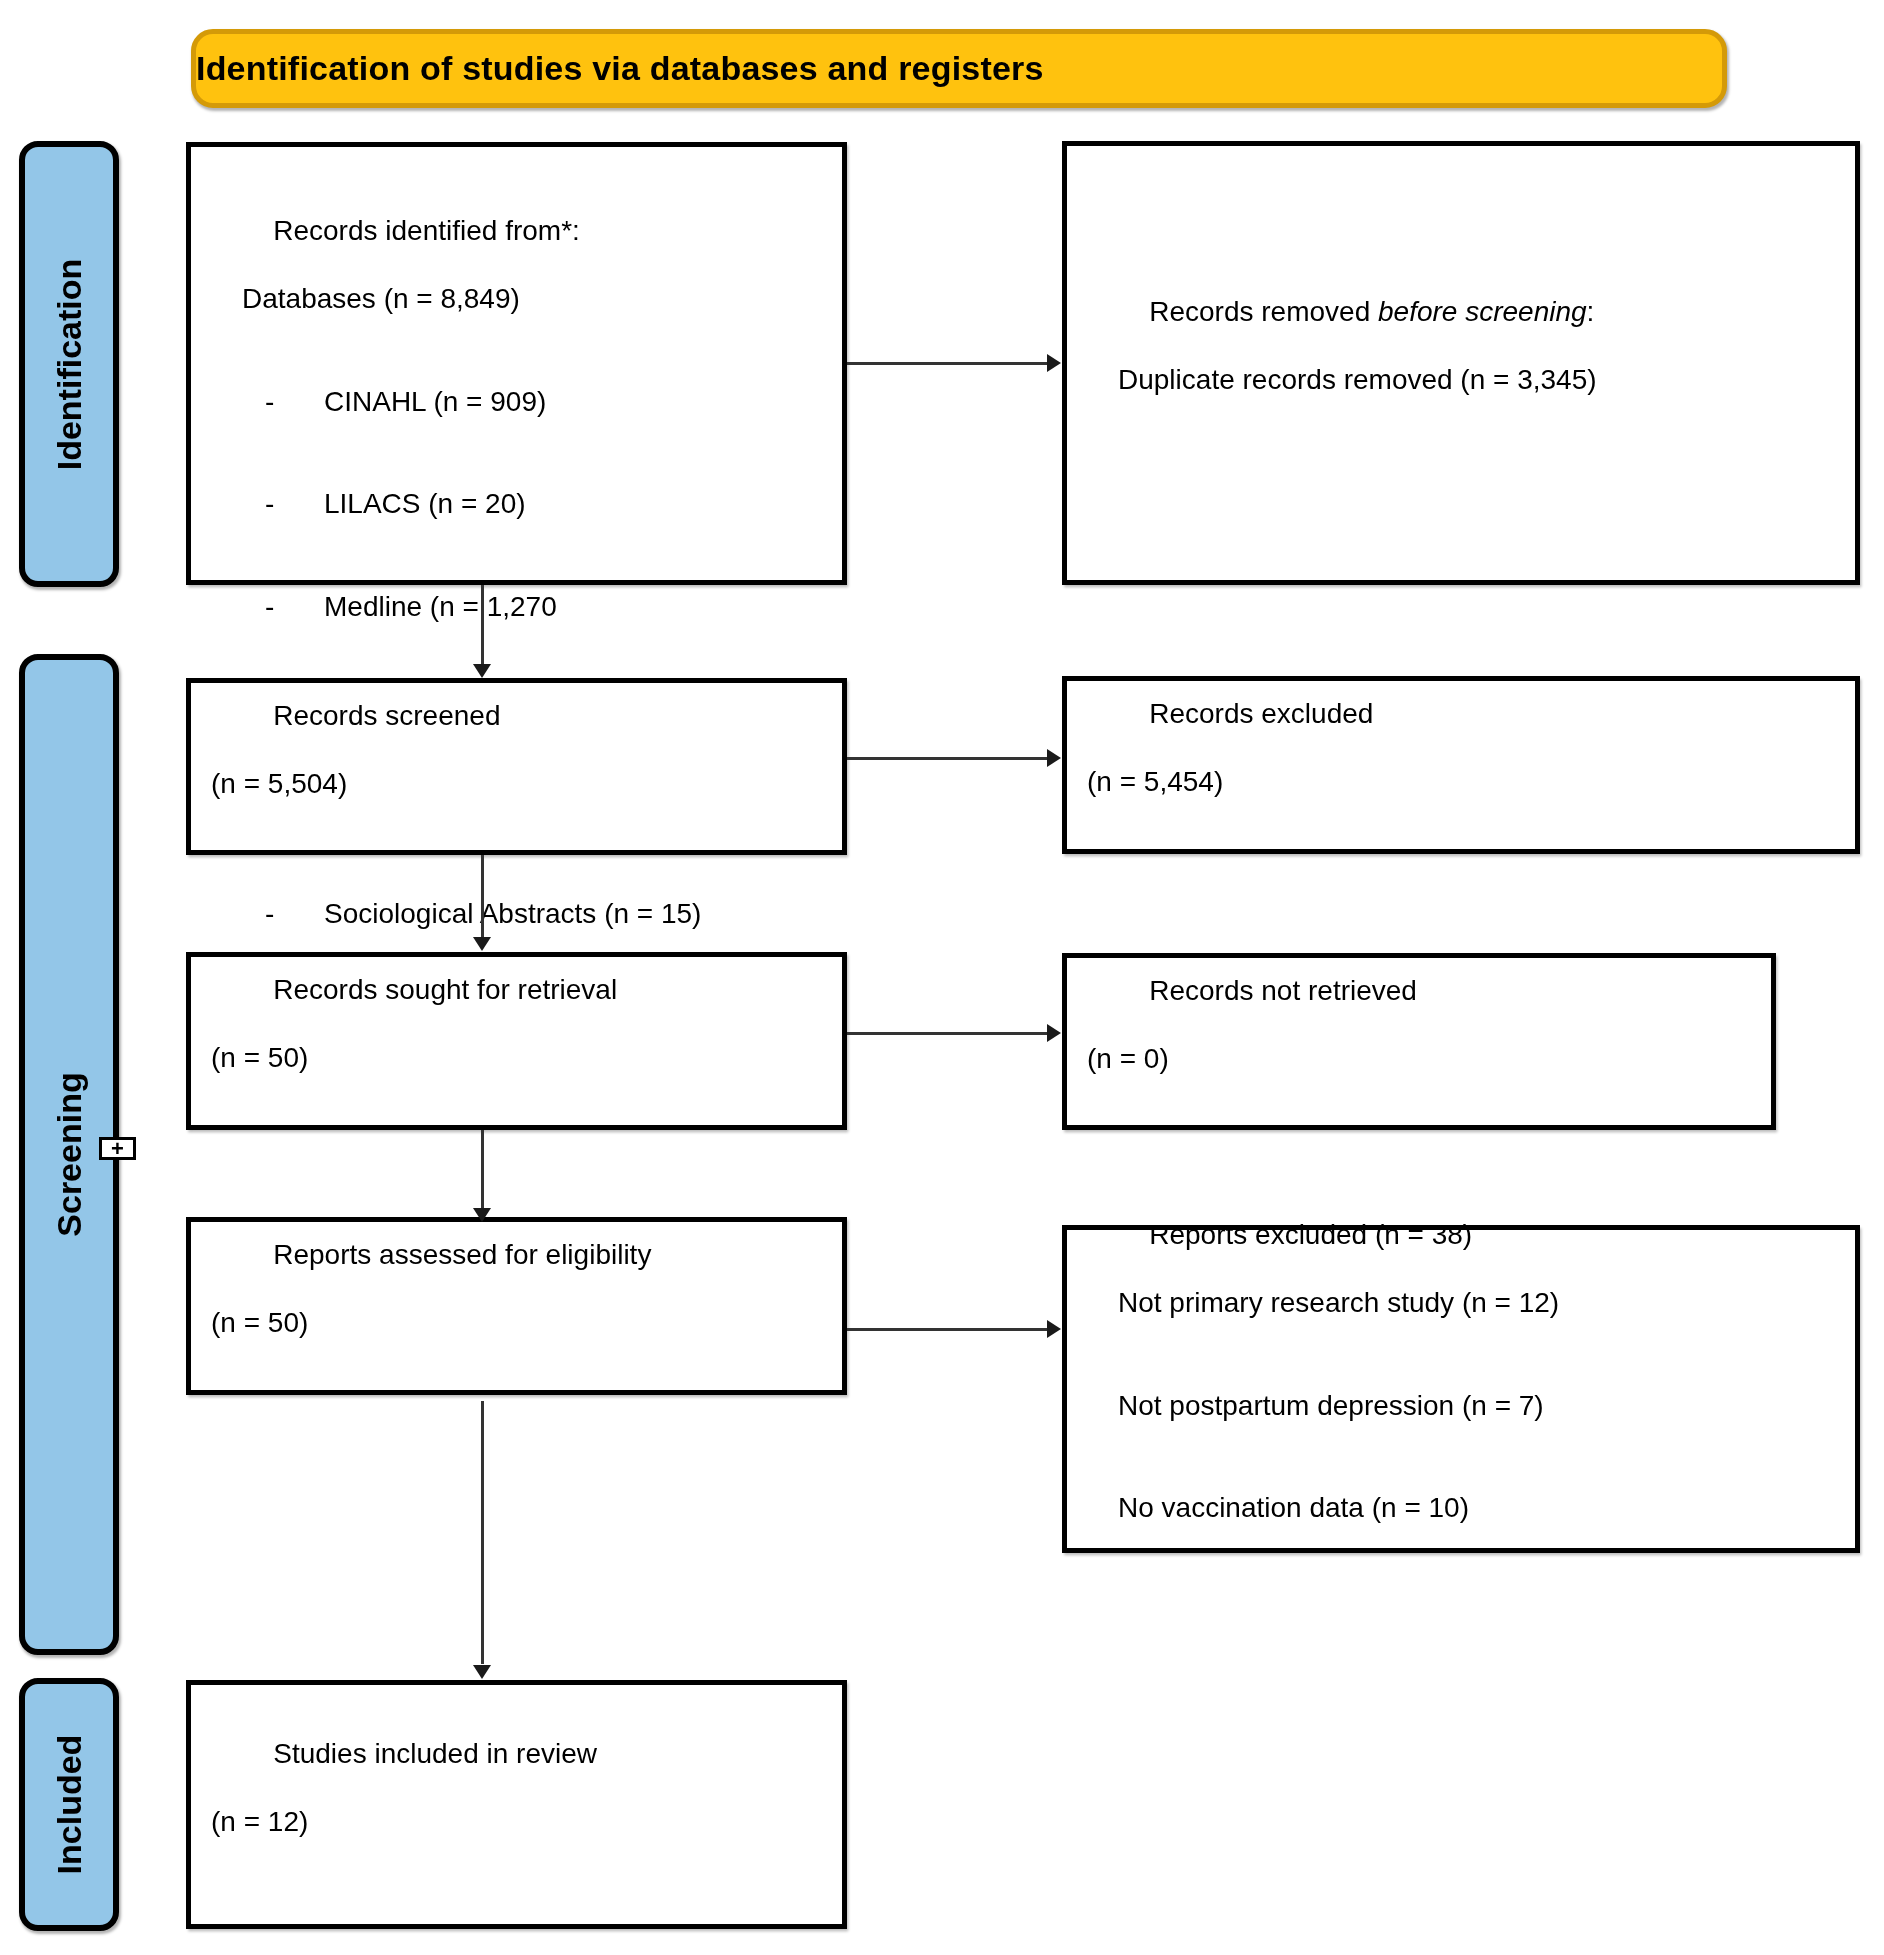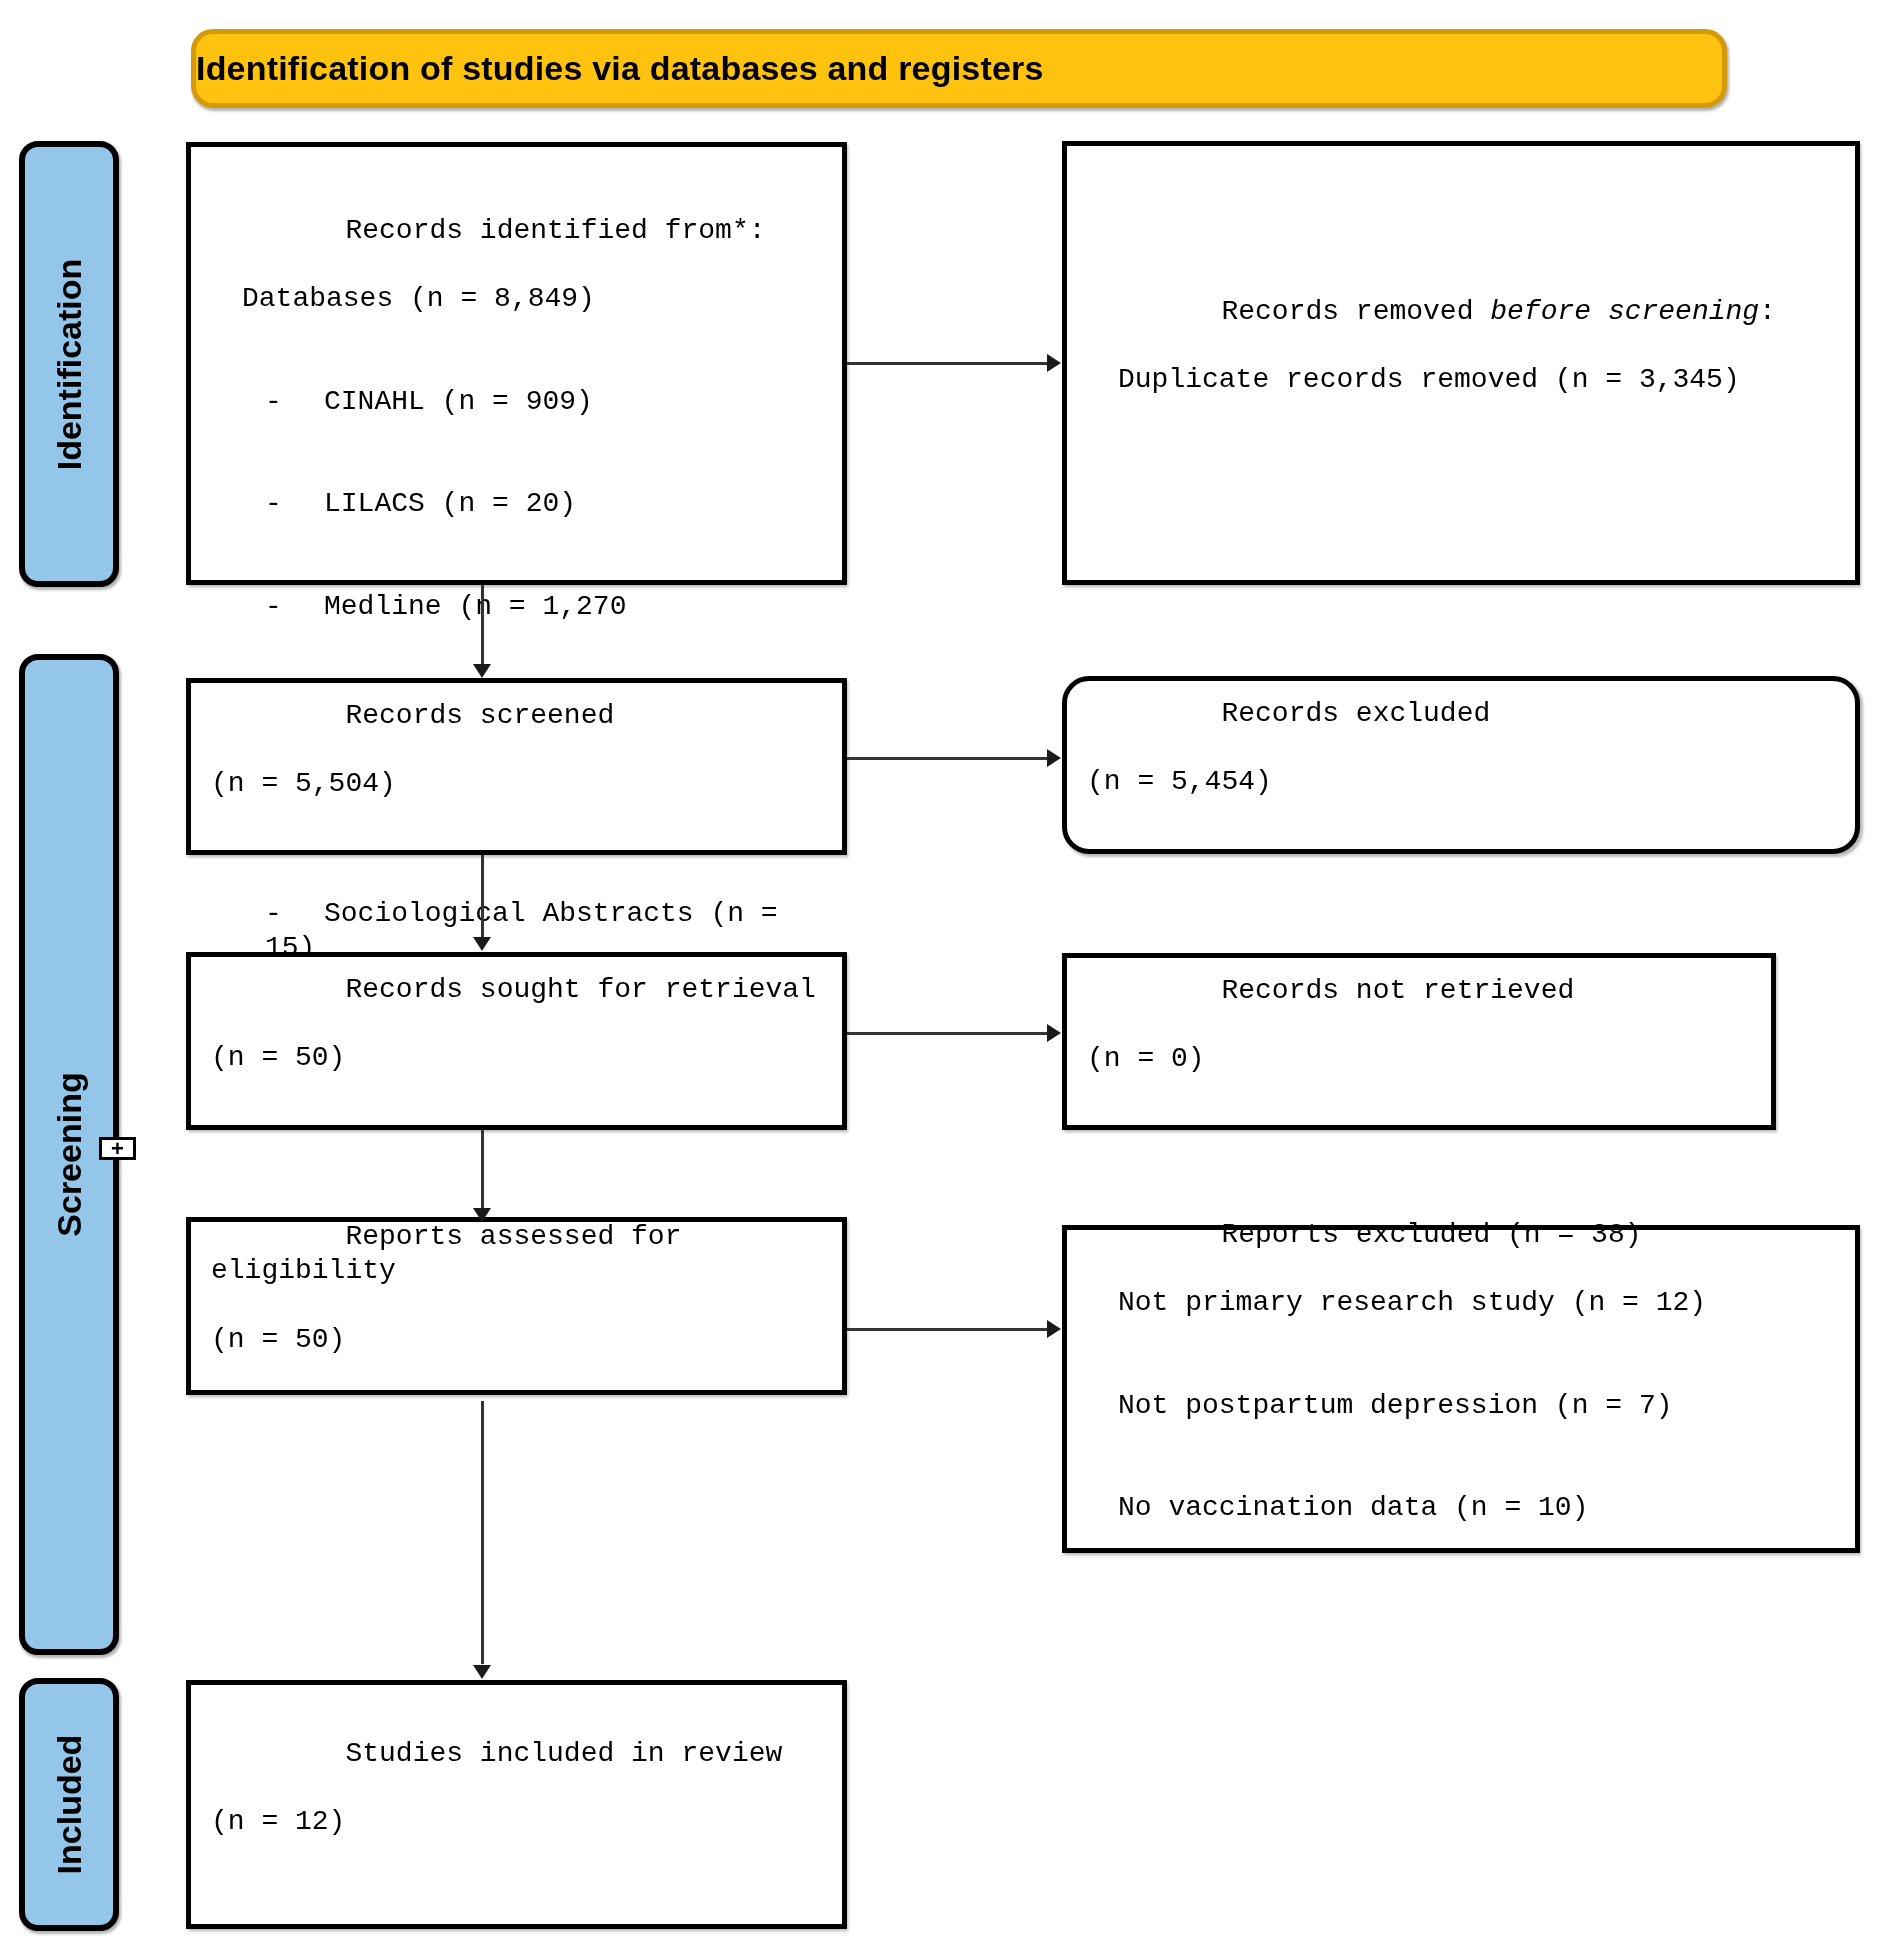--- a/index.html
+++ b/index.html
@@ -83,21 +83,20 @@
   }
 
   
   .flow-box {
     position: absolute;
     background: #ffffff;
     border: 5.5px solid #000000;
     box-sizing: border-box;
     box-shadow: 2.2px 2.8px 2.8px rgba(0,0,0,0.28);
     padding: 0;
-    font-family: Liberation Mono, monospace;
   }
   .flow-box-inner {
     position: absolute;
     left: 20px;
     right: 13.3px;
     top: 50%;
     transform: translateY(-50%);
   }
   .flow-box.align-top > .flow-box-inner {
     top: 33px;
@@ -118,21 +117,21 @@
   .box-text .bullet-row .dash {
     display: inline-block;
     width: 59px;
   }
   .box-text .ital { font-style: italic; }
 
   
   #box-identified      { left: 186px;  top: 142px;  width: 661px; height: 443px; }
   #box-removed         { left: 1062px; top: 141px;  width: 798px; height: 444px; }
   #box-screened        { left: 186px;  top: 678px; width: 661px; height: 177px; }
-  #box-records-excluded{ left: 1062px; top: 676px; width: 798px; height: 178px; border-radius: 27px; }
+  #box-records-excluded{ left: 1062px; top: 676px; width: 798px; height: 178px; }
   #box-sought          { left: 186px;  top: 952px; width: 661px; height: 178px; }
   #box-not-retrieved   { left: 1062px; top: 953px; width: 714px; height: 177px; }
   #box-assessed        { left: 186px;  top: 1217px; width: 661px; height: 178px; }
   #box-reports-excluded{ left: 1062px; top: 1225px; width: 798px; height: 328px; }
   #box-included        { left: 186px;  top: 1680px; width: 661px; height: 249px; }
 
   
   .conn { position: absolute; background: #333333; }
   .conn-v { width: 2.8px; }
   .conn-h { height: 2.8px; }

